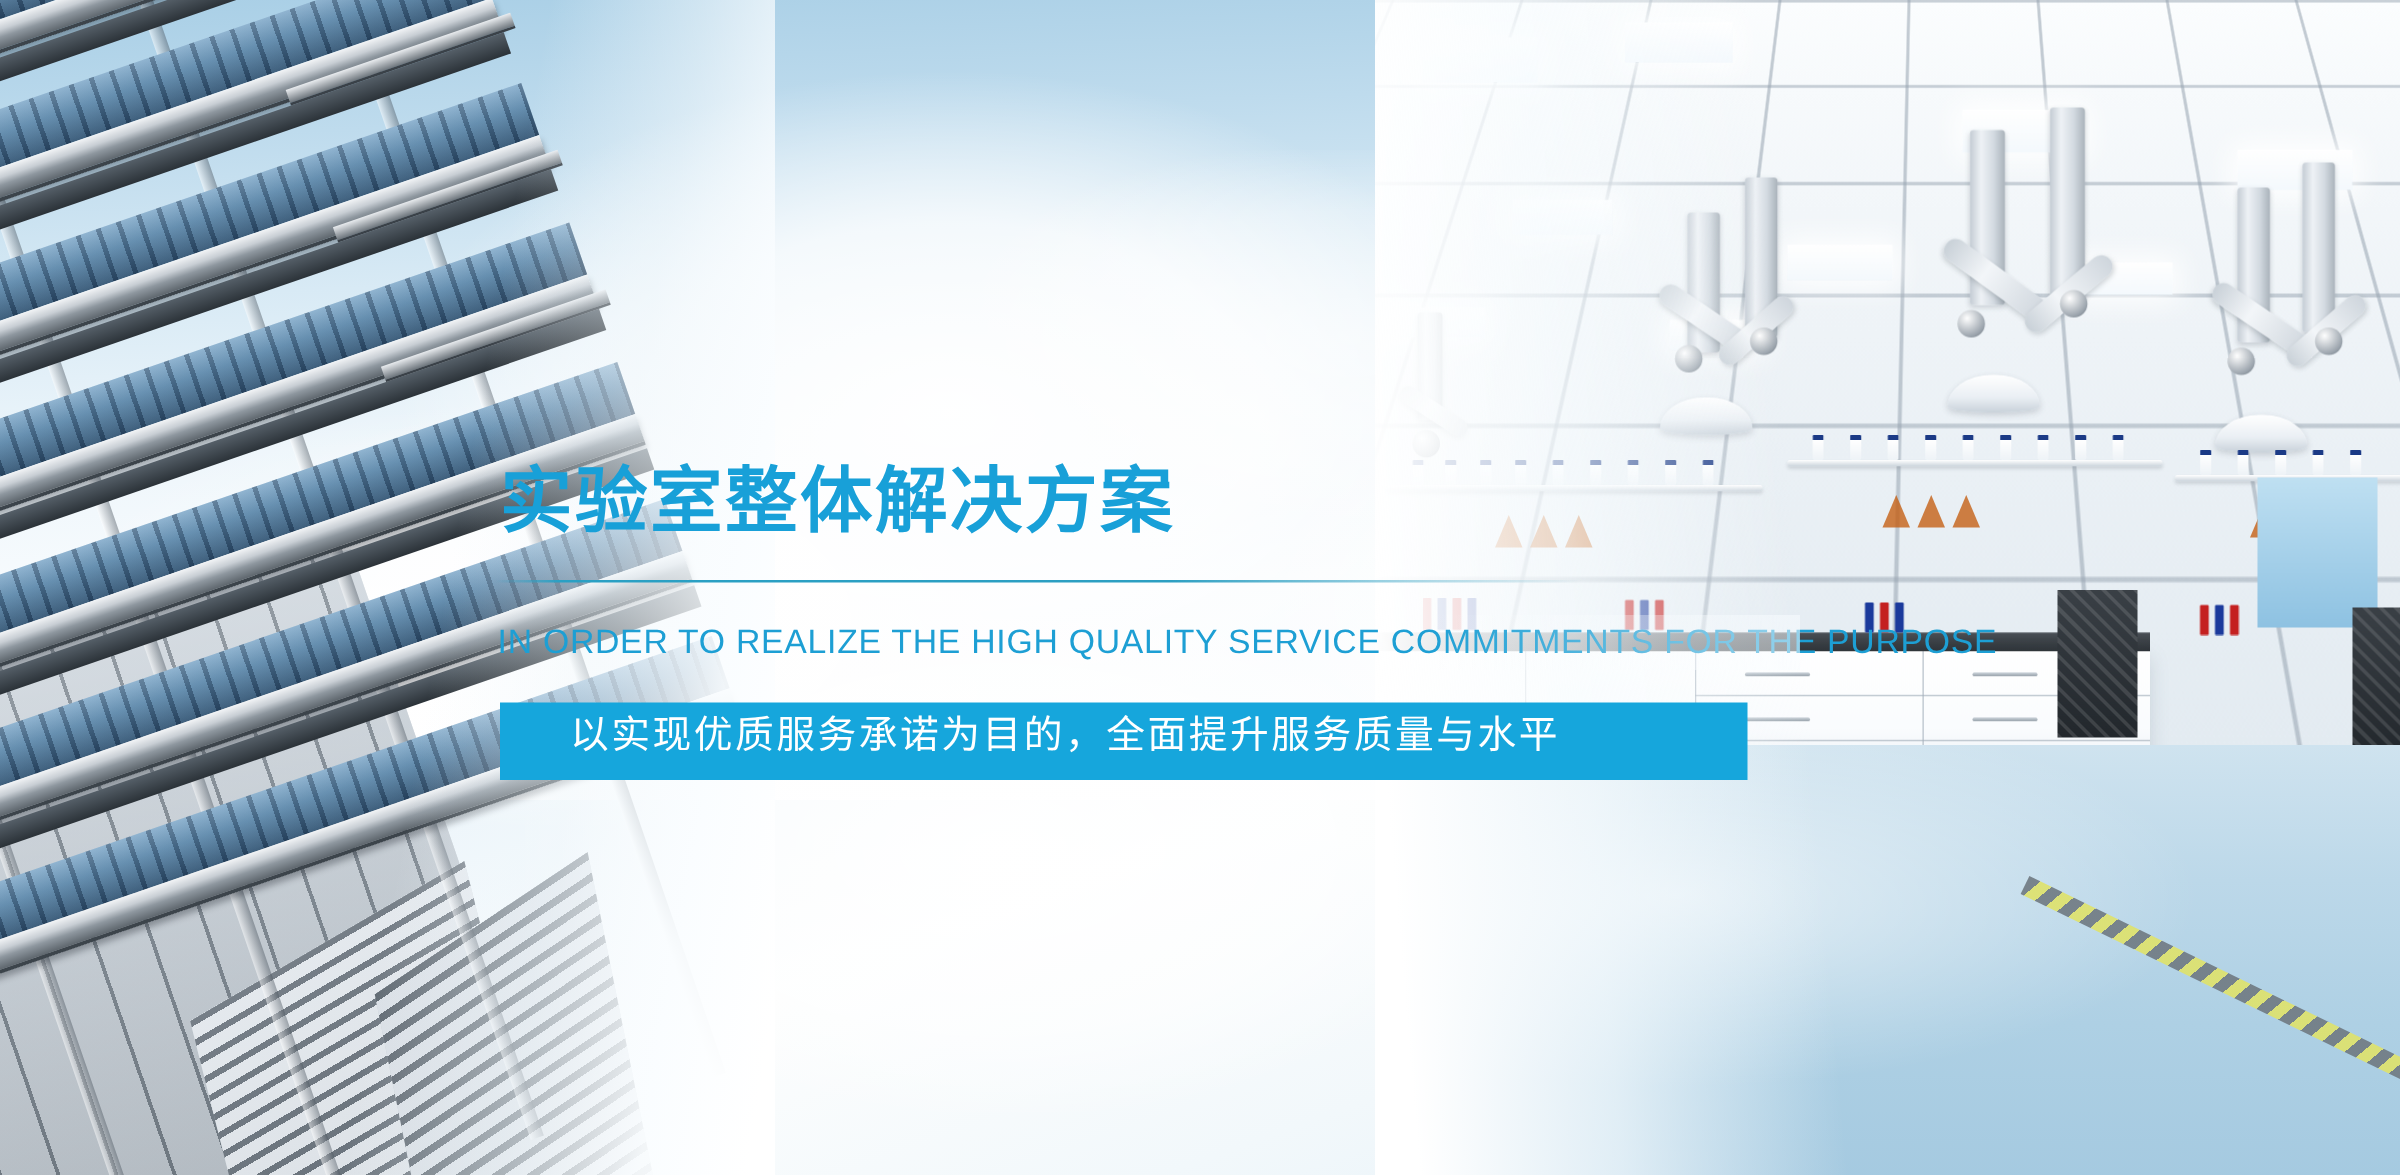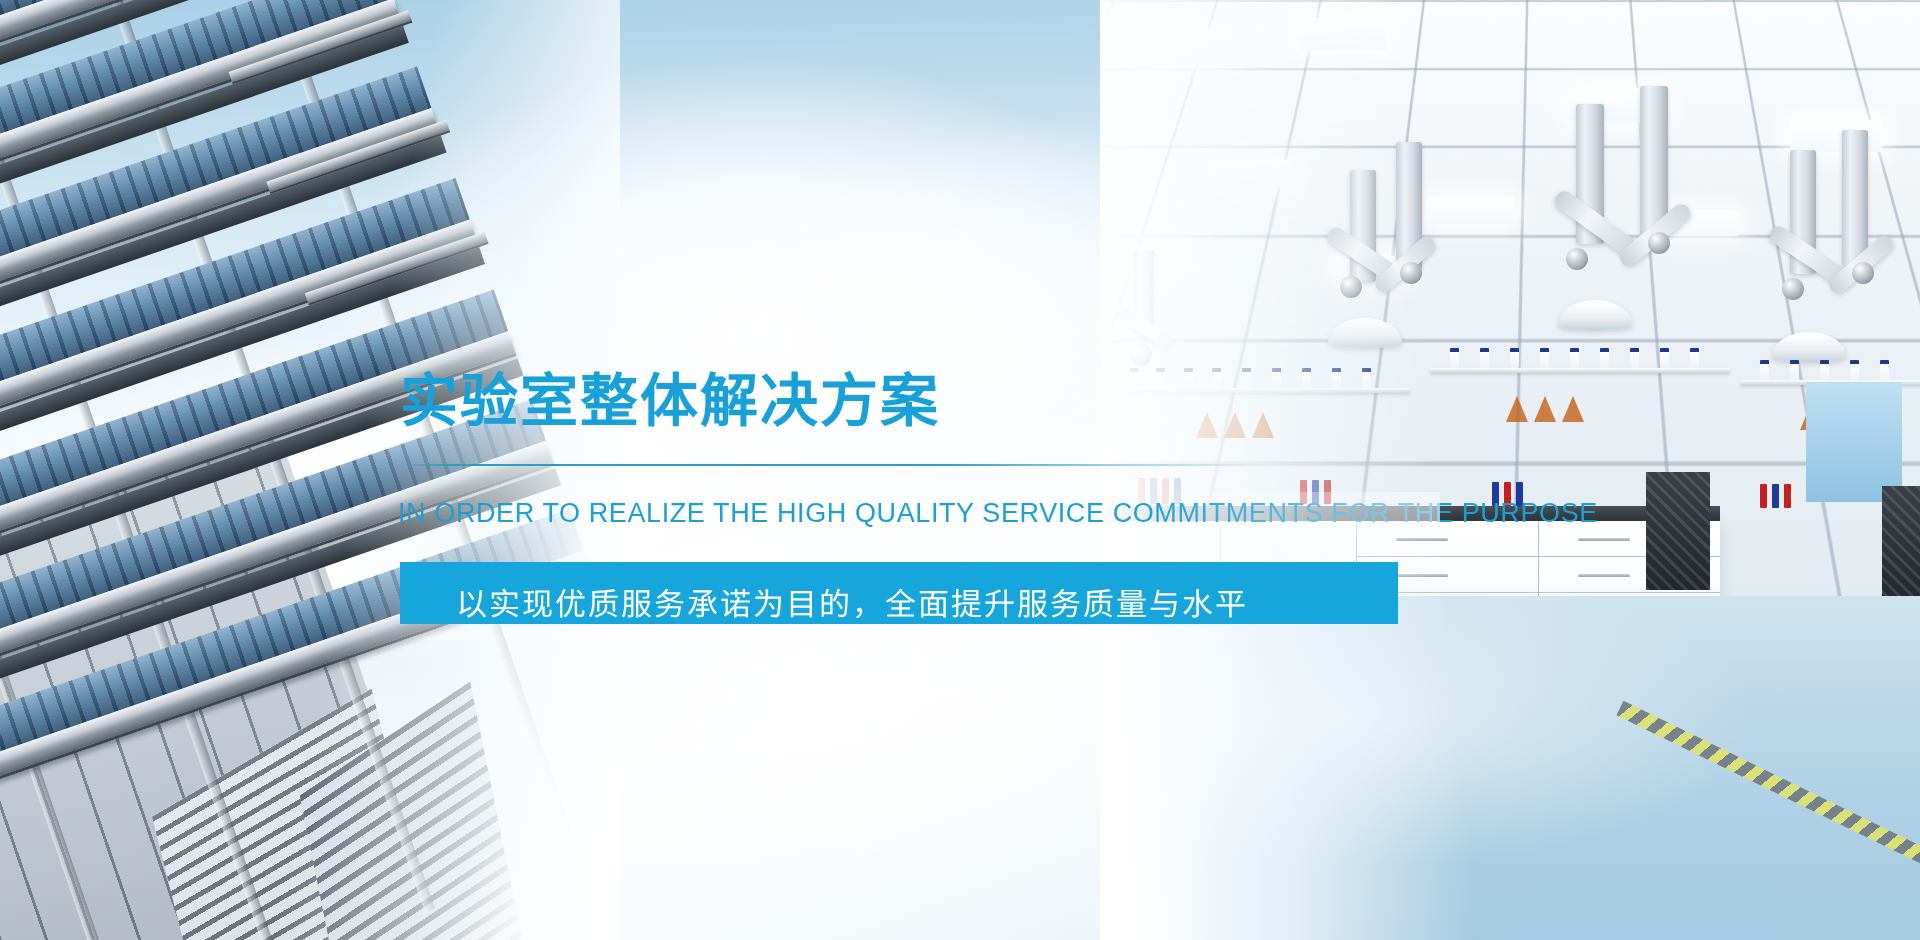--- a/index.html
+++ b/index.html
@@ -258,21 +258,21 @@
     position:absolute; left:1140px; top:492px;
     width:300px; height:44px;
     background:linear-gradient(90deg, rgba(255,255,255,0) 0%, rgba(250,253,255,.25) 45%, rgba(248,252,255,.55) 100%);
     pointer-events:none;
   }
 
   .bluebar{
     position:absolute; left:400px; top:562px;
     width:998px; height:62px;
     background:#16a6dc;
-    display:flex; align-items:flex-end;
+    display:flex; align-items:flex-start;
   }
   .bluebar span{
     color:#ffffff; font-size:31px; letter-spacing:2px;
     padding-left:56px; white-space:nowrap;
     font-family:"DejaVu Sans","Liberation Sans",sans-serif;
   }
 </style>
 </head>
 <body>
 

